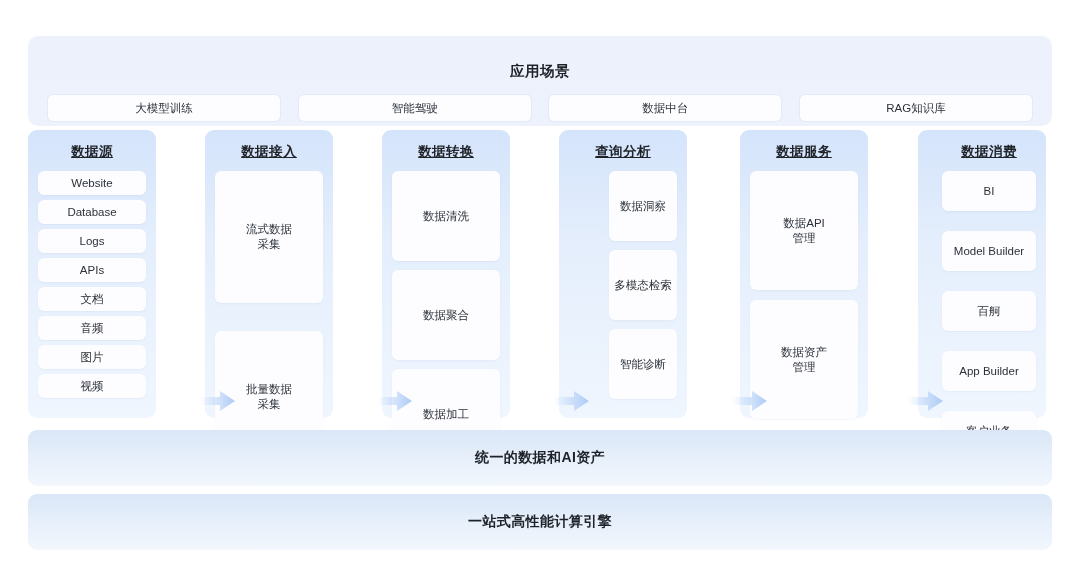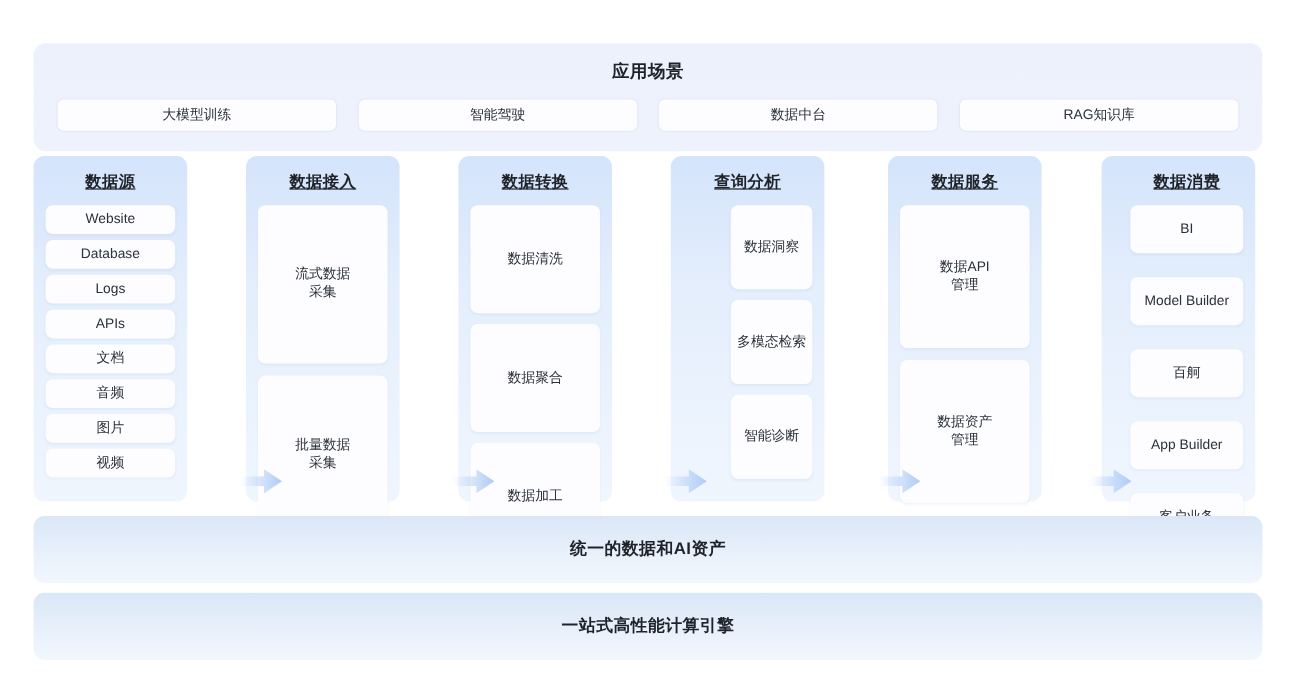--- a/index.html
+++ b/index.html
@@ -14,21 +14,21 @@
 
   
   .banner{
     position:absolute;left:28px;top:36px;width:1024px;height:90px;
     background:linear-gradient(180deg,#edf1fb 0%,#eef2fc 100%);
     border-radius:10px;
     box-sizing:border-box;
   }
   .banner-title{
     text-align:center;font-size:14.5px;font-weight:bold;color:#1f2329;
-    letter-spacing:.5px;margin-top:14px;
+    letter-spacing:.5px;margin-top:26px;
   }
   .chip-row{
     display:flex;justify-content:space-between;
     margin:14px 20px 0 20px;
   }
   .chip{
     width:232px;height:26px;line-height:26px;text-align:center;
     background:#fdfdff;border-radius:5px;
     font-size:11.5px;color:#2b3139;
     box-shadow:0 0 0 1px rgba(225,232,245,.9);
@@ -57,21 +57,21 @@
     background:#fdfdff;border-radius:6px;
     display:flex;align-items:center;justify-content:center;
     text-align:center;font-size:11.5px;color:#2b3139;
     line-height:15px;
     box-shadow:0 1px 2px rgba(130,160,200,.10);
     margin-bottom:5px;
     white-space:pre-line;
   }
   
   .col-1 .card{height:24px;}
-  .col-2 .card{height:132px;margin-bottom:10px;font-family:Liberation Serif, serif;}
+  .col-2 .card{height:132px;margin-bottom:28px;font-family:Liberation Serif, serif;}
   .col-3 .card{height:90px;margin-bottom:9px;text-align:right;}
   .col-4 .card{height:70px;margin-bottom:9px;margin-left:40px;}
   .col-5 .card{height:119px;margin-bottom:10px;}
   .col-6 .card{height:40px;margin-bottom:20px;}
 
   
   .arrow{
     position:absolute;top:260px;width:36px;height:22px;
   }
   .a1{left:172px;} .a2{left:349px;} .a3{left:526px;}

